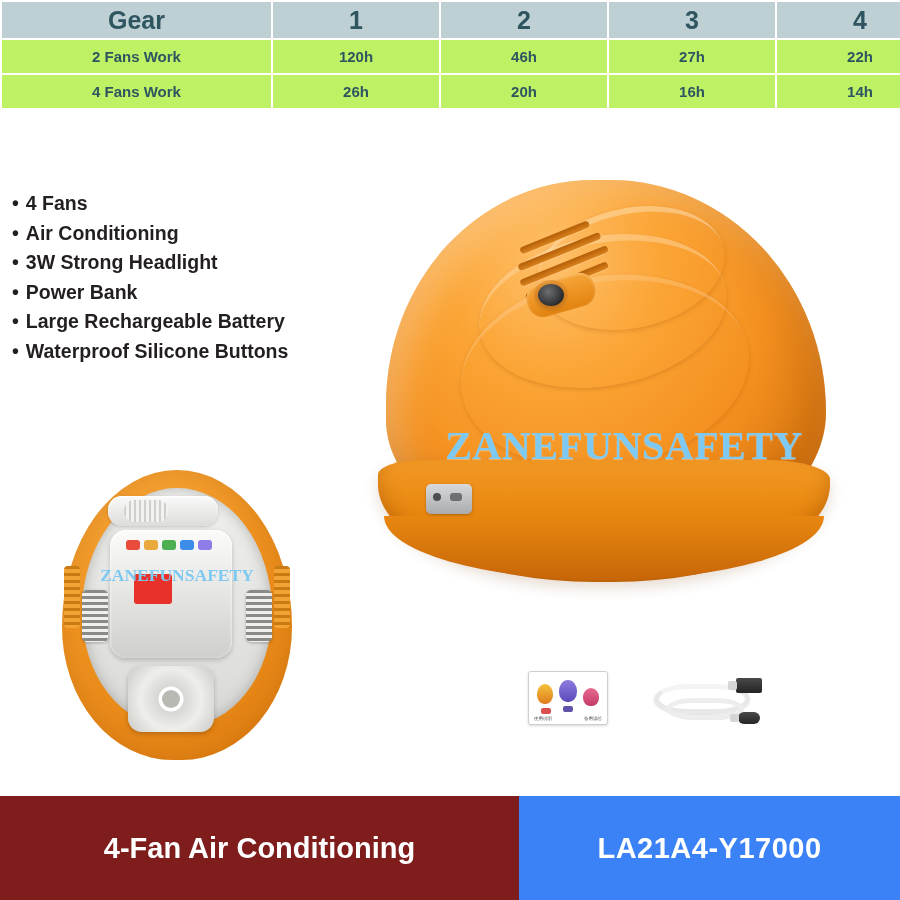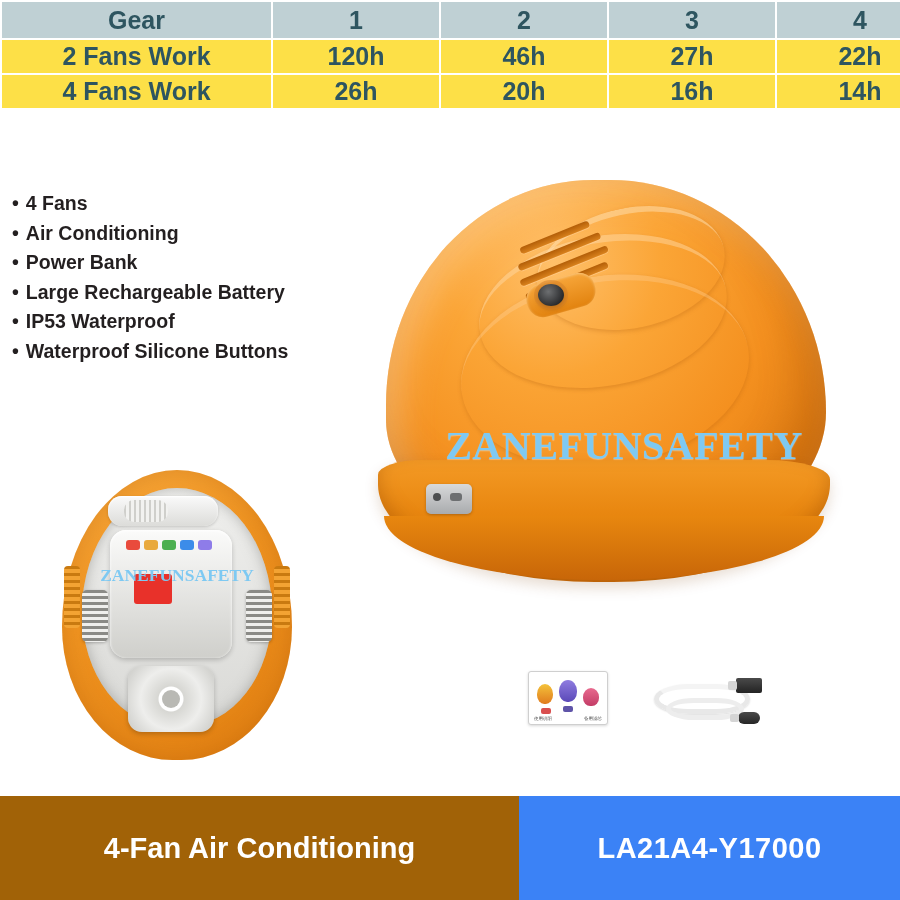--- a/index.html
+++ b/index.html
@@ -18,24 +18,24 @@
     top: 0; left: 0;
     width: 900px;
     border-collapse: collapse;
     table-layout: fixed;
   }
   .spec-table td {
     border: 2px solid #ffffff;
     text-align: center;
     color: #2e5560;
     font-weight: bold;
-    background: #fde047;
+    background: #bef264;
     padding: 0;
     height: 35px;
-    font-size: 25px;
+    font-size: 15px;
     line-height: 1;
     vertical-align: middle;
   }
   .spec-table tr.header-row td {
     background: #bfd0d4;
     font-size: 25px;
     height: 38px;
   }
   .spec-table td.label-cell {
     width: 271px;
@@ -329,21 +329,21 @@
 
   
   .footer {
     position: absolute;
     left: 0; bottom: 0;
     width: 900px; height: 104px;
     display: flex;
   }
   .footer-left {
     width: 519px; height: 100%;
-    background: #a16207;
+    background: #7f1d1d;
     color: #ffffff;
     display: flex; flex-direction: column;
     align-items: center; justify-content: center;
     font-size: 29px; font-weight: bold;
     line-height: 37px;
     text-align: center;
   }
   .footer-right {
     flex: 1; height: 100%;
     background: #3b82f6;
@@ -379,23 +379,23 @@
     <td class="val-cell">16h</td>
     <td class="val-cell">14h</td>
   </tr>
 </tbody>
   </table>
 
 <div class="features">
   <ul>
     <li>4 Fans</li>
     <li>Air Conditioning</li>
+    <li>3W Strong Headlight</li>
     <li>Power Bank</li>
     <li>Large Rechargeable Battery</li>
-    <li>IP53 Waterproof</li>
     <li>Waterproof Silicone Buttons</li>
   </ul>
 </div>
 
 <div class="helmet-main">
   <div class="helmet-shell">
     <div class="rib r3"></div>
     <div class="rib r1"></div>
     <div class="rib r2"></div>
     <div class="vent-group">

